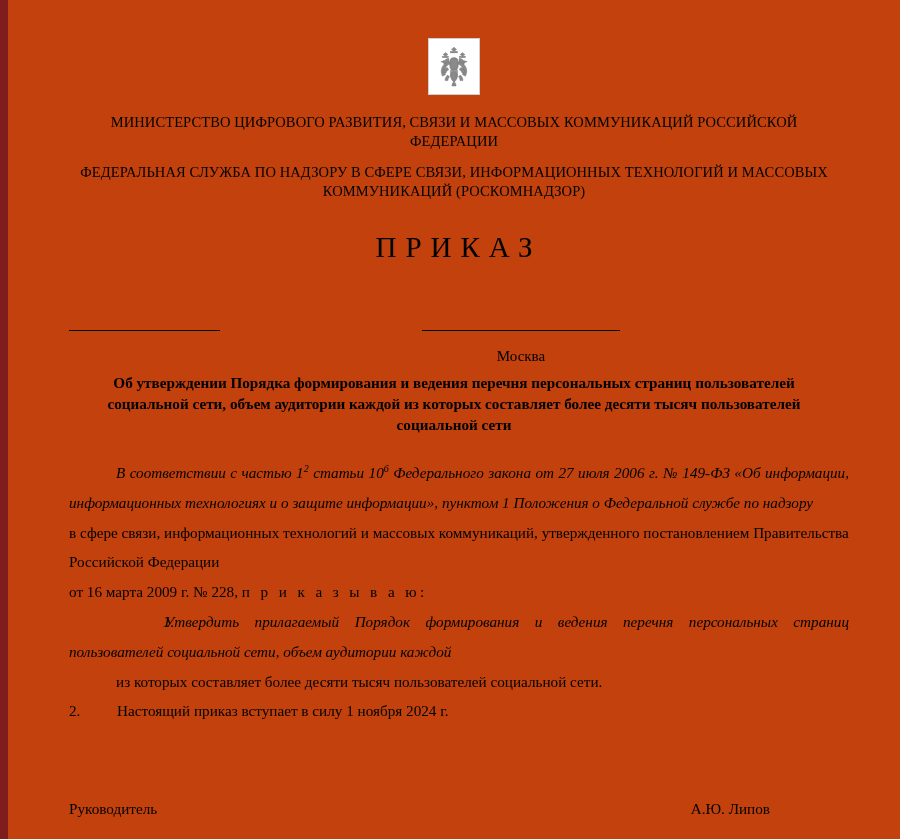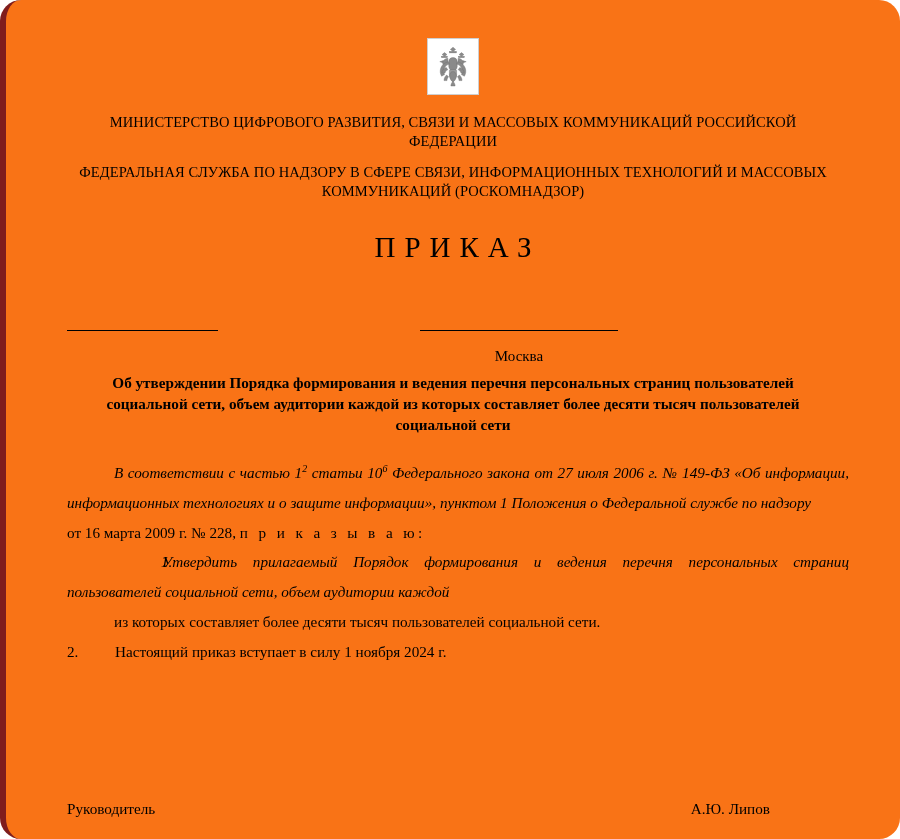--- a/index.html
+++ b/index.html
@@ -9,25 +9,24 @@
     background: #ffffff;
   }
   body {
     font-family: "Liberation Serif", "DejaVu Serif", serif;
     color: #000000;
   }
   .page {
     position: relative;
     width: 900px;
     height: 839px;
-    background: #f97316;
+    background: #c2410c;
     overflow: hidden;
-    border-left: 6px solid #7f1d1d;
+    border-left: 8px solid #7f1d1d;
     box-sizing: border-box;
-    border-radius: 21px;
   }
 
   
   .emblem-wrap {
     position: absolute;
     left: 0;
     right: 0;
     top: 38px;
     display: flex;
     justify-content: center;
@@ -192,20 +191,21 @@
   <div class="rule right"></div>
 
   <div class="city">Москва</div>
 
   <div class="subject">Об утверждении Порядка формирования и ведения перечня персональных страниц пользователей социальной сети, объем аудитории каждой из которых составляет более десяти тысяч пользователей социальной сети</div>
 
   <div class="body-block">
 
     <p class="p-just indent"><span>В соответствии с частью 1</span><sup>2</sup><span> статьи 10</span><sup>6</sup><span> Федерального закона от 27 июля 2006 г. № 149-ФЗ «Об информации, информационных технологиях и о защите информации», пунктом 1 Положения о Федеральной службе по надзору</span></p>
 
+    <p class="p-left">в сфере связи, информационных технологий и массовых коммуникаций, утвержденного постановлением Правительства Российской Федерации</p>
 
     <p class="p-left"><span>от 16 марта 2009 г. № 228, </span><span class="spaced-word">п р и к а з ы в а ю:</span></p>
 
     <p class="p-just indent"><span class="item-num">1.</span><span>Утвердить прилагаемый Порядок формирования и ведения перечня персональных страниц пользователей социальной сети, объем аудитории каждой</span></p>
 
     <p class="p-left indent-deep">из которых составляет более десяти тысяч пользователей социальной сети.</p>
 
     <p class="p-left indent"><span class="item-num">2.</span><span>Настоящий приказ вступает в силу 1 ноября 2024 г.</span></p>
   </div>
 

